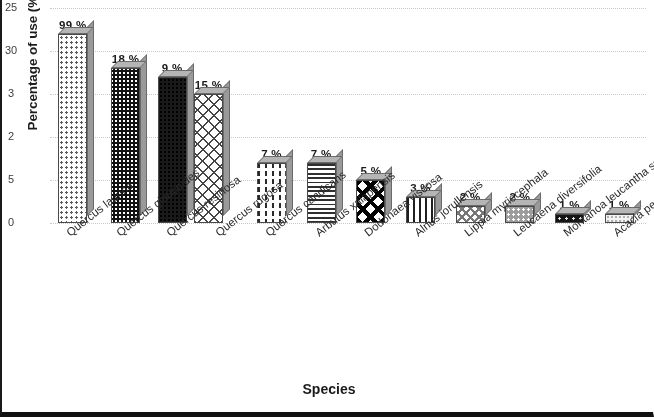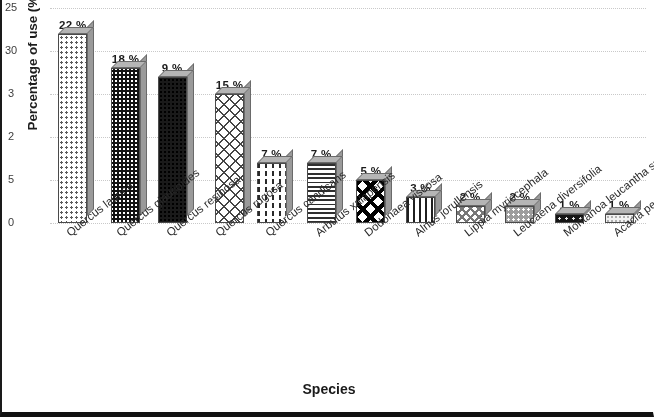--- a/index.html
+++ b/index.html
@@ -196,21 +196,21 @@
 
   <div id="plot">
     <div class="gridline" style="top:0px"></div>
     <div class="gridline" style="top:43px"></div>
     <div class="gridline" style="top:86px"></div>
     <div class="gridline" style="top:129px"></div>
     <div class="gridline" style="top:172px"></div>
     <div class="gridline" style="top:215px"></div>
     <div id="bars">
         <div class="bar-slot" style="left: 8.33333px; width: 29px;">
-          <div class="bar-label">22 %</div>
+          <div class="bar-label">99 %</div>
           <div class="bar-3d" style="width: 29px; height: 189.2px;">
             <div class="bar-side"></div>
             <div class="bar-top"></div>
             <div class="bar-front p-dots-light"></div>
           </div>
         </div>
         <div class="bar-slot" style="left: 58px; width: 35px;">
           <div class="bar-label">18 %</div>
           <div class="bar-3d" style="width: 29px; height: 154.8px;">
             <div class="bar-side"></div>
@@ -219,21 +219,21 @@
           </div>
         </div>
         <div class="bar-slot" style="left: 107.667px; width: 29px;">
           <div class="bar-label">9 %</div>
           <div class="bar-3d" style="width: 29px; height: 146.2px;">
             <div class="bar-side"></div>
             <div class="bar-top"></div>
             <div class="bar-front p-solid-dark"></div>
           </div>
         </div>
-        <div class="bar-slot" style="left: 165px; width: 29px;">
+        <div class="bar-slot" style="left: 144px; width: 29px;">
           <div class="bar-label">15 %</div>
           <div class="bar-3d" style="width: 29px; height: 129px;">
             <div class="bar-side"></div>
             <div class="bar-top"></div>
             <div class="bar-front p-crosshatch"></div>
           </div>
         </div>
         <div class="bar-slot" style="left: 207px; width: 29px;">
           <div class="bar-label">7 %</div>
           <div class="bar-3d" style="width: 29px; height: 60.2px;">

